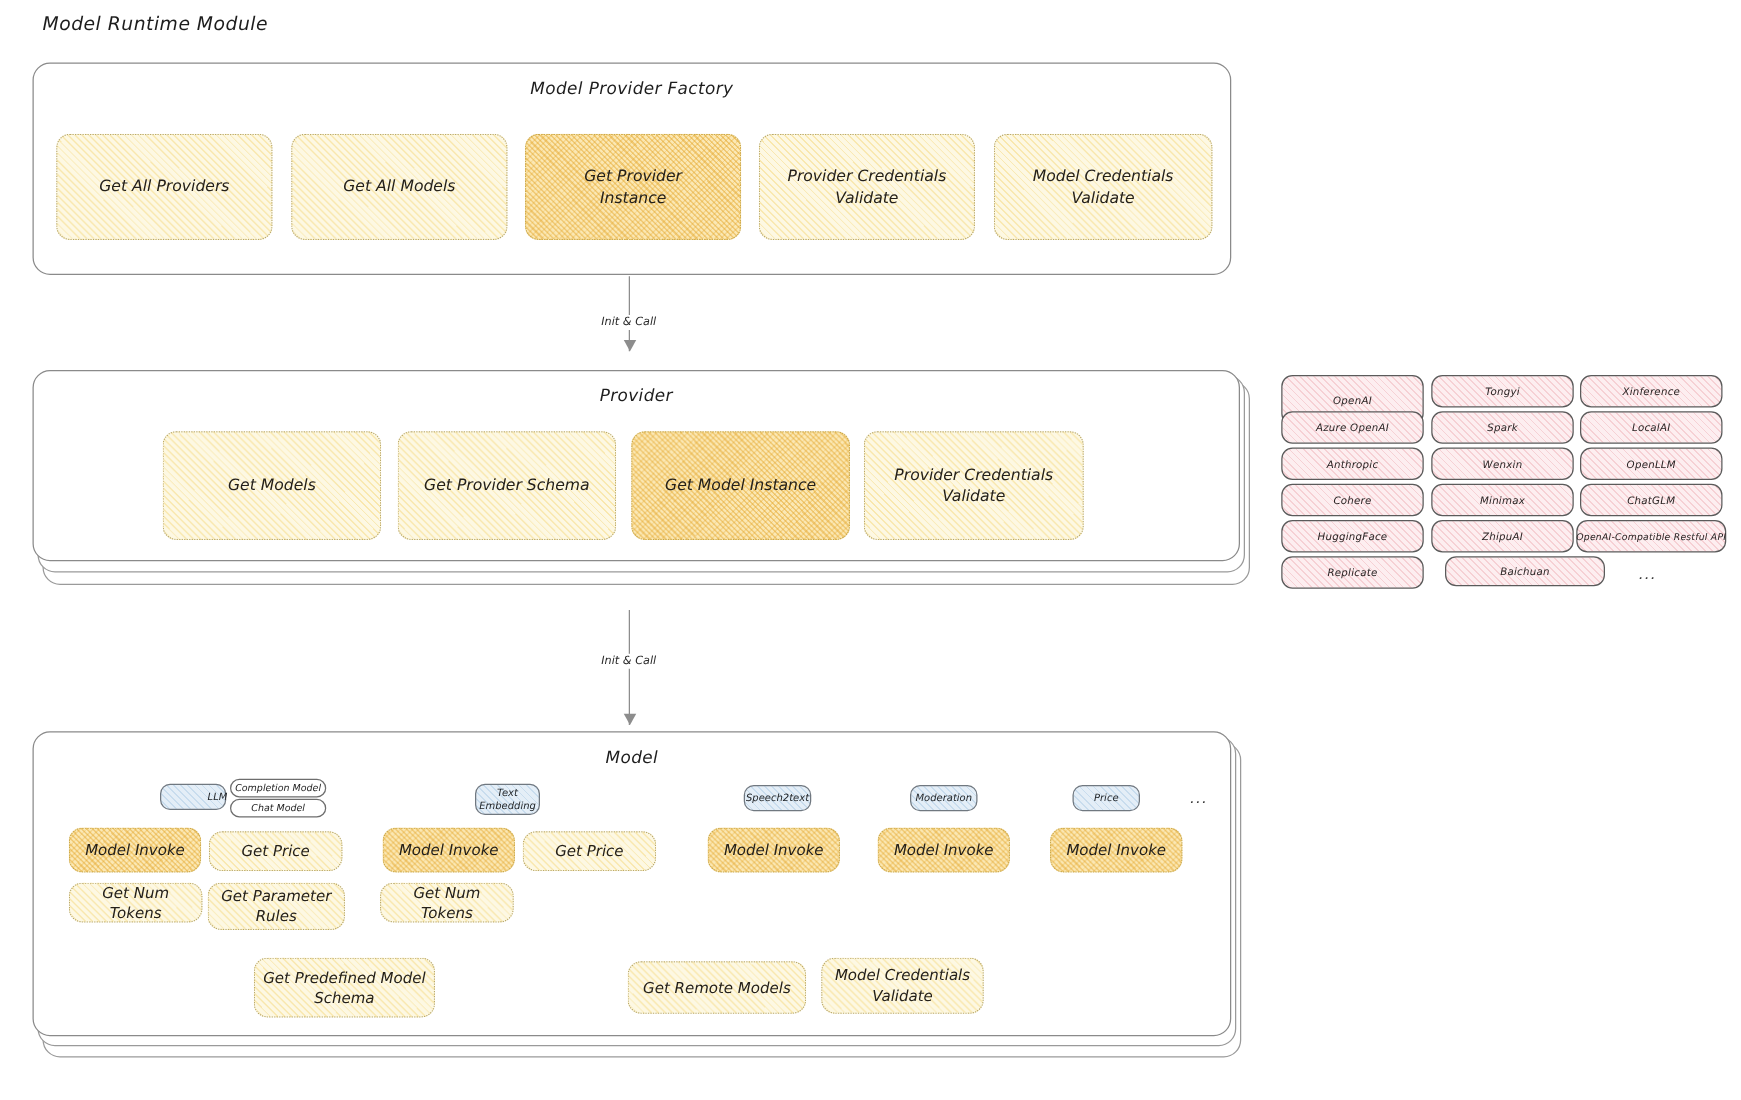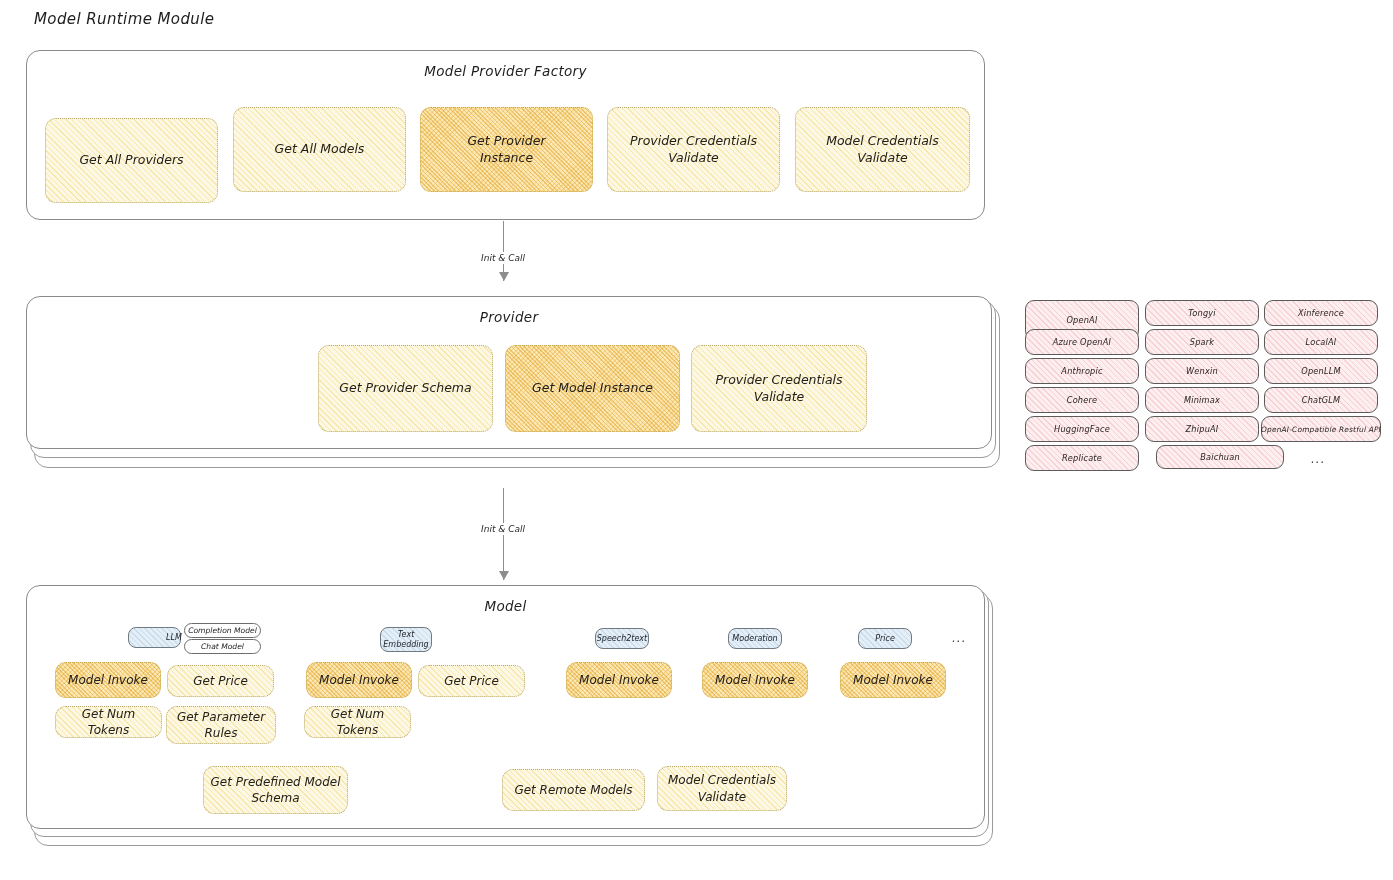--- a/index.html
+++ b/index.html
@@ -187,38 +187,39 @@
 <body>
 
 <div id="canvas">
 
   <div class="page-title">Model Runtime Module</div>
 
   <div class="panel panel-main" style="left:26px; top:50px; width:959px; height:170px;">
     <div class="panel-title">Model Provider Factory</div>
   </div>
 
-  <div class="ybox" style="left:45px; top:118px; width:173px; height:85px;">Get All Providers</div>
+  <div class="ybox" style="left:45px; top:107px; width:173px; height:85px;">Get All Providers</div>
   <div class="ybox" style="left:233px; top:107px; width:173px; height:85px;">Get All Models</div>
   <div class="ybox hl" style="left:420px; top:107px; width:173px; height:85px;">Get Provider<br>Instance</div>
   <div class="ybox" style="left:607px; top:107px; width:173px; height:85px;">Provider Credentials<br>Validate</div>
   <div class="ybox" style="left:795px; top:107px; width:175px; height:85px;">Model Credentials<br>Validate</div>
 
   <div class="conn">
     <div class="conn-line" style="left:503px; top:221px; height:60px;"></div>
     <div class="arrow-head" style="left:503.5px; top:272px;"></div>
     <div class="conn-label" style="left:503px; top:252px;">Init &amp; Call</div>
   </div>
 
   <div class="panel-stack-layer" style="left:34px; top:305px; width:966px; height:163px;"></div>
   <div class="panel-stack-layer" style="left:30px; top:300px; width:966px; height:158px;"></div>
   <div class="panel panel-main" style="left:26px; top:296px; width:966px; height:153px;">
     <div class="panel-title">Provider</div>
   </div>
 
+  <div class="ybox" style="left:130px; top:345px; width:175px; height:87px;">Get Models</div>
   <div class="ybox" style="left:318px; top:345px; width:175px; height:87px;">Get Provider Schema</div>
   <div class="ybox hl" style="left:505px; top:345px; width:175px; height:87px;">Get Model Instance</div>
   <div class="ybox" style="left:691px; top:345px; width:176px; height:87px;">Provider Credentials<br>Validate</div>
 
   <div class="pchip" style="left:1025px; top:300px; width:114px; height:40px;">OpenAI</div>
   <div class="pchip" style="left:1025px; top:329px; width:114px; height:26px;">Azure OpenAI</div>
   <div class="pchip" style="left:1025px; top:358px; width:114px; height:26px;">Anthropic</div>
   <div class="pchip" style="left:1025px; top:387px; width:114px; height:26px;">Cohere</div>
   <div class="pchip" style="left:1025px; top:416px; width:114px; height:26px;">HuggingFace</div>
   <div class="pchip" style="left:1025px; top:445px; width:114px; height:26px;">Replicate</div>

